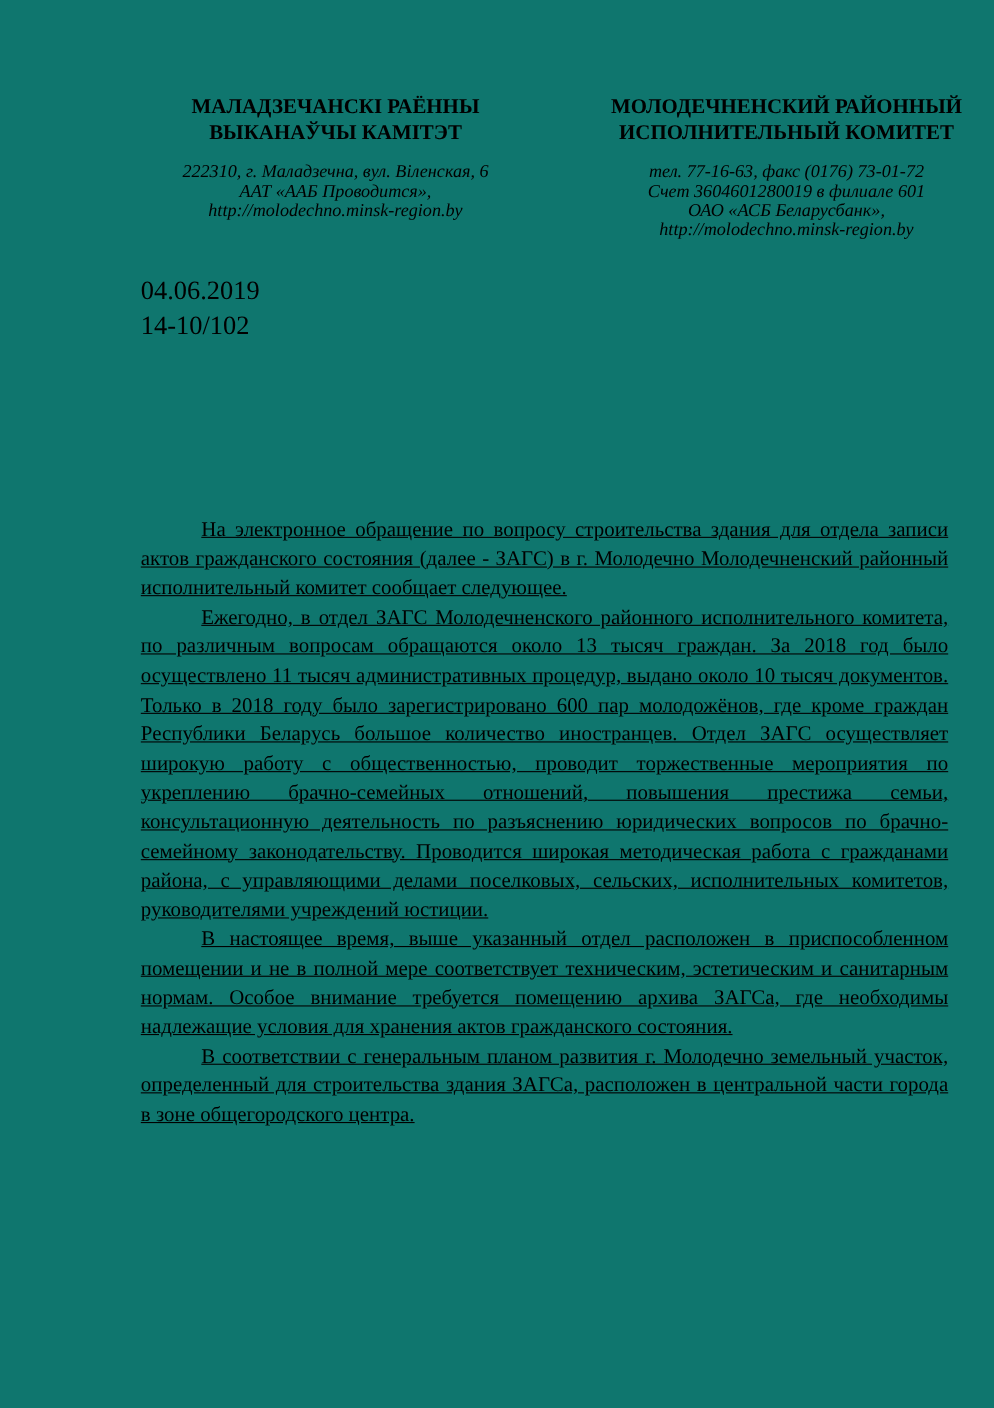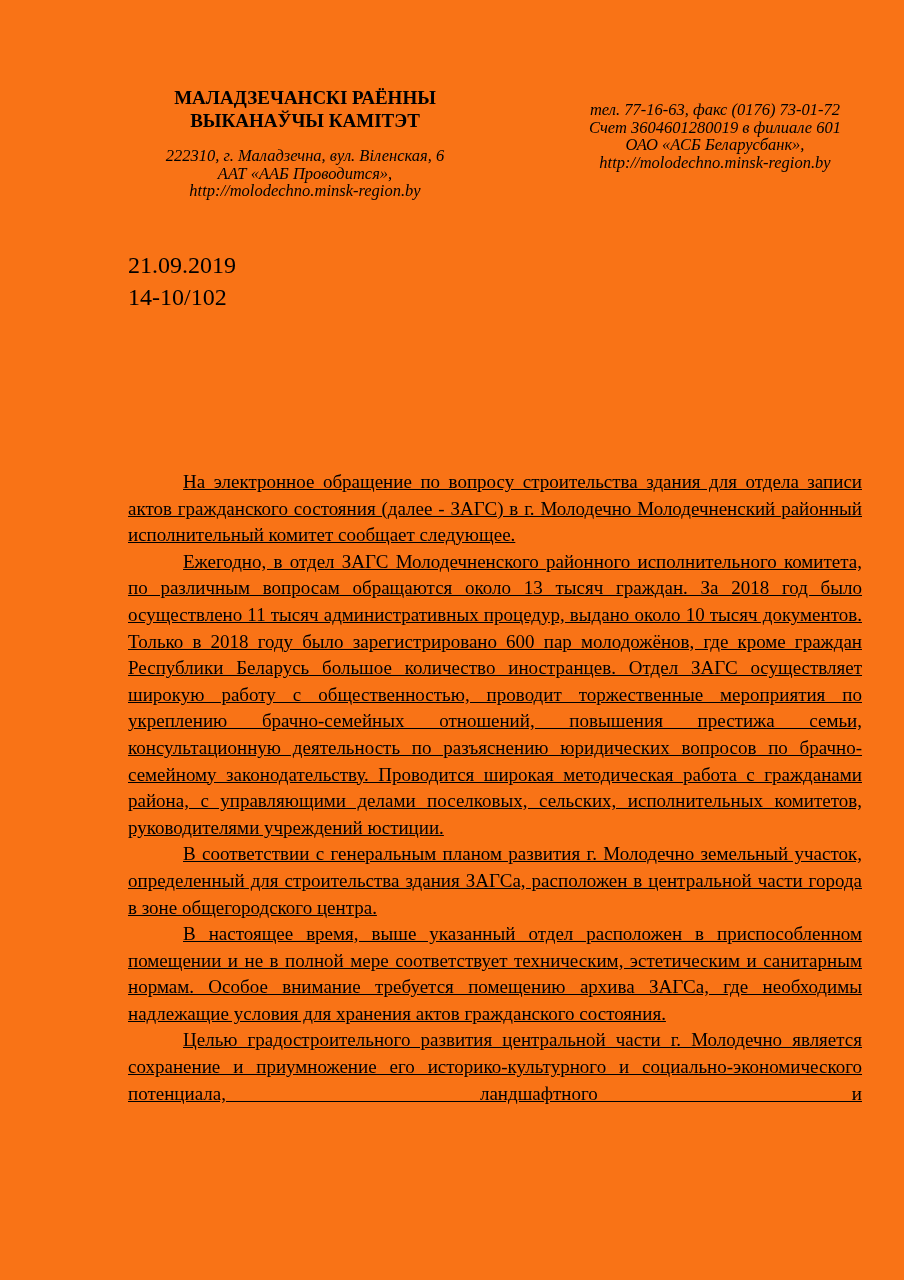--- a/index.html
+++ b/index.html
@@ -5,21 +5,21 @@
   html, body {
     margin: 0;
     padding: 0;
     background: #e8e8e8;
   }
   .page {
     position: relative;
     width: 904px;
     height: 1280px;
     margin: 0 auto;
-    background: #f97316;
+    background: #0f766e;
     color: #000000;
     font-family: "Liberation Serif", "DejaVu Serif", serif;
     overflow: hidden;
   }
 
   
   .letterhead {
     position: absolute;
     top: 86px;
     left: 128px;
@@ -91,36 +91,37 @@
       <div class="org-title">МАЛАДЗЕЧАНСКІ РАЁННЫ
 ВЫКАНАЎЧЫ КАМІТЭТ</div>
       <div class="org-details">
         <span>222310, г. Маладзечна, вул. Віленская, 6</span>
         <span>ААТ «ААБ Проводится»,</span>
         <span>http://molodechno.minsk-region.by</span>
       </div>
     </div>
 
     <div class="lh-col">
+      <div class="org-title">МОЛОДЕЧНЕНСКИЙ РАЙОННЫЙ
+ИСПОЛНИТЕЛЬНЫЙ КОМИТЕТ</div>
       <div class="org-details">
         <span>тел. 77-16-63, факс (0176) 73-01-72</span>
         <span>Счет 3604601280019 в филиале 601</span>
         <span>ОАО «АСБ Беларусбанк»,</span>
         <span>http://molodechno.minsk-region.by</span>
       </div>
     </div>
 
   </div>
 
   <div class="date-block">
-    <div>21.09.2019</div>
+    <div>04.06.2019</div>
     <div>14-10/102</div>
   </div>
 
   <div class="letter-body">
     <p>На электронное обращение по вопросу строительства здания для отдела записи актов гражданского состояния (далее - ЗАГС) в г. Молодечно Молодечненский районный исполнительный комитет сообщает следующее.</p>
     <p>Ежегодно, в отдел ЗАГС Молодечненского районного исполнительного комитета, по различным вопросам обращаются около 13 тысяч граждан. За 2018 год было осуществлено 11 тысяч административных процедур, выдано около 10 тысяч документов. Только в 2018 году было зарегистрировано 600 пар молодожёнов, где кроме граждан Республики Беларусь большое количество иностранцев. Отдел ЗАГС осуществляет широкую работу с общественностью, проводит торжественные мероприятия по укреплению брачно-семейных отношений, повышения престижа семьи, консультационную деятельность по разъяснению юридических вопросов по брачно-семейному законодательству. Проводится широкая методическая работа с гражданами района, с управляющими делами поселковых, сельских, исполнительных комитетов, руководителями учреждений юстиции.</p>
+    <p>В настоящее время, выше указанный отдел расположен в приспособленном помещении и не в полной мере соответствует техническим, эстетическим и санитарным нормам. Особое внимание требуется помещению архива ЗАГСа, где необходимы надлежащие условия для хранения актов гражданского состояния.</p>
     <p>В соответствии с генеральным планом развития г. Молодечно земельный участок, определенный для строительства здания ЗАГСа, расположен в центральной части города в зоне общегородского центра.</p>
-    <p>В настоящее время, выше указанный отдел расположен в приспособленном помещении и не в полной мере соответствует техническим, эстетическим и санитарным нормам. Особое внимание требуется помещению архива ЗАГСа, где необходимы надлежащие условия для хранения актов гражданского состояния.</p>
-    <p class="continues">Целью градостроительного развития центральной части г. Молодечно является сохранение и приумножение его историко-культурного и социально-экономического потенциала, ландшафтного и</p>
   </div>
 
 </div>
 
 </body></html>

